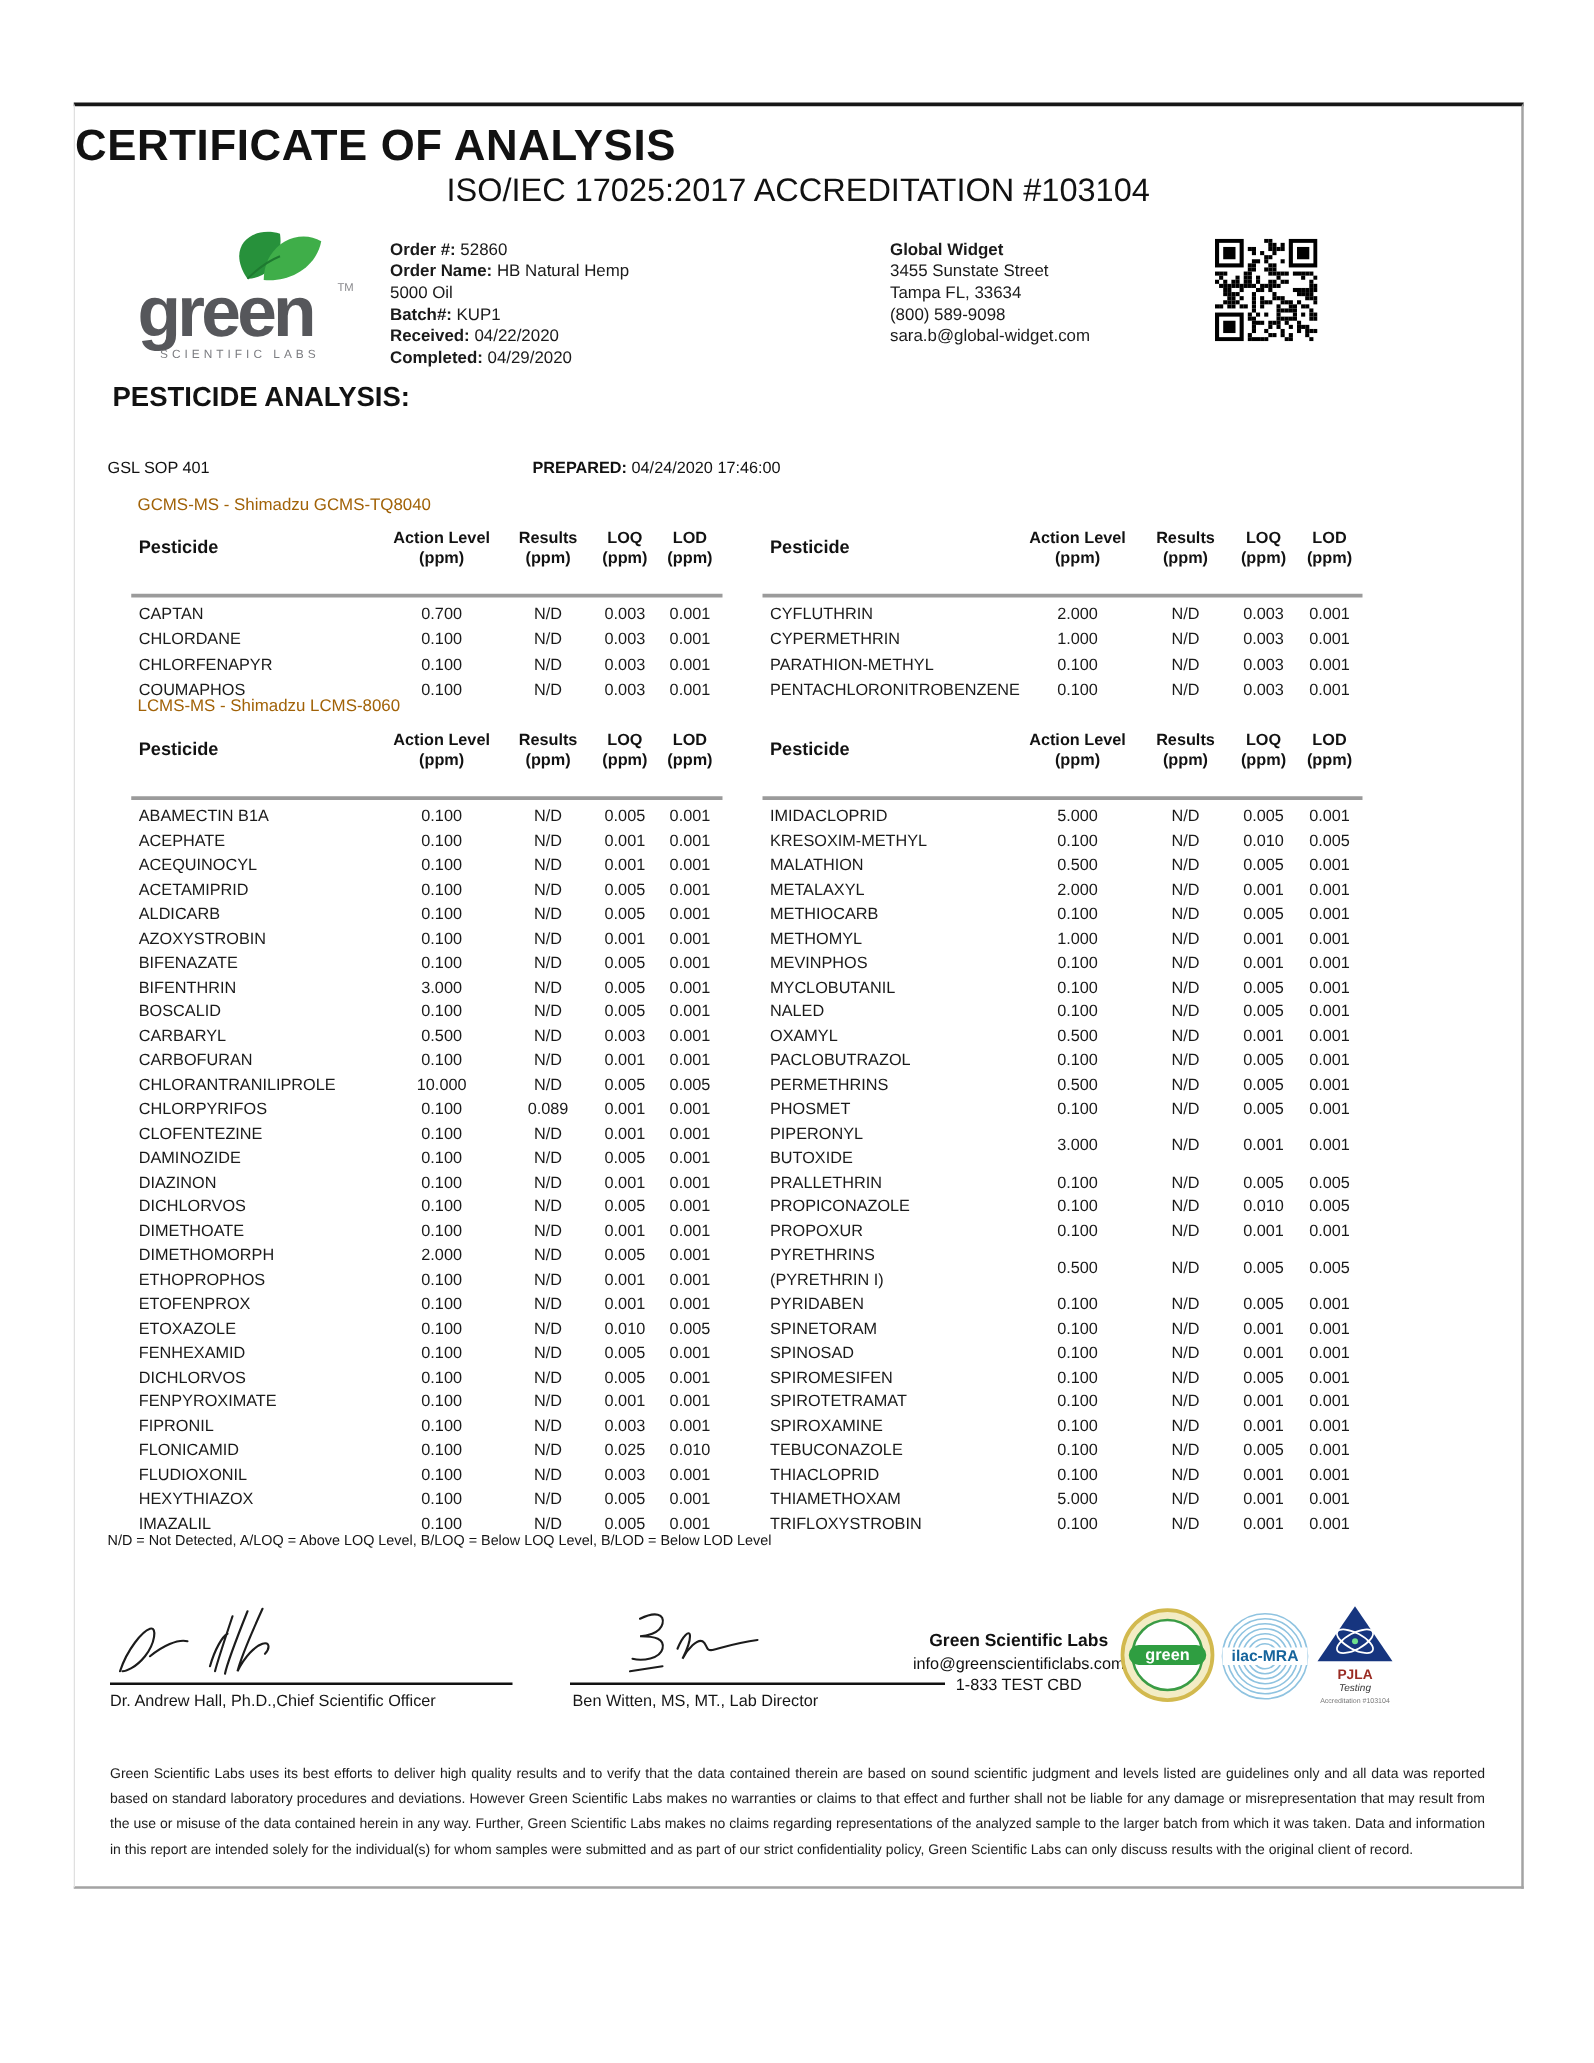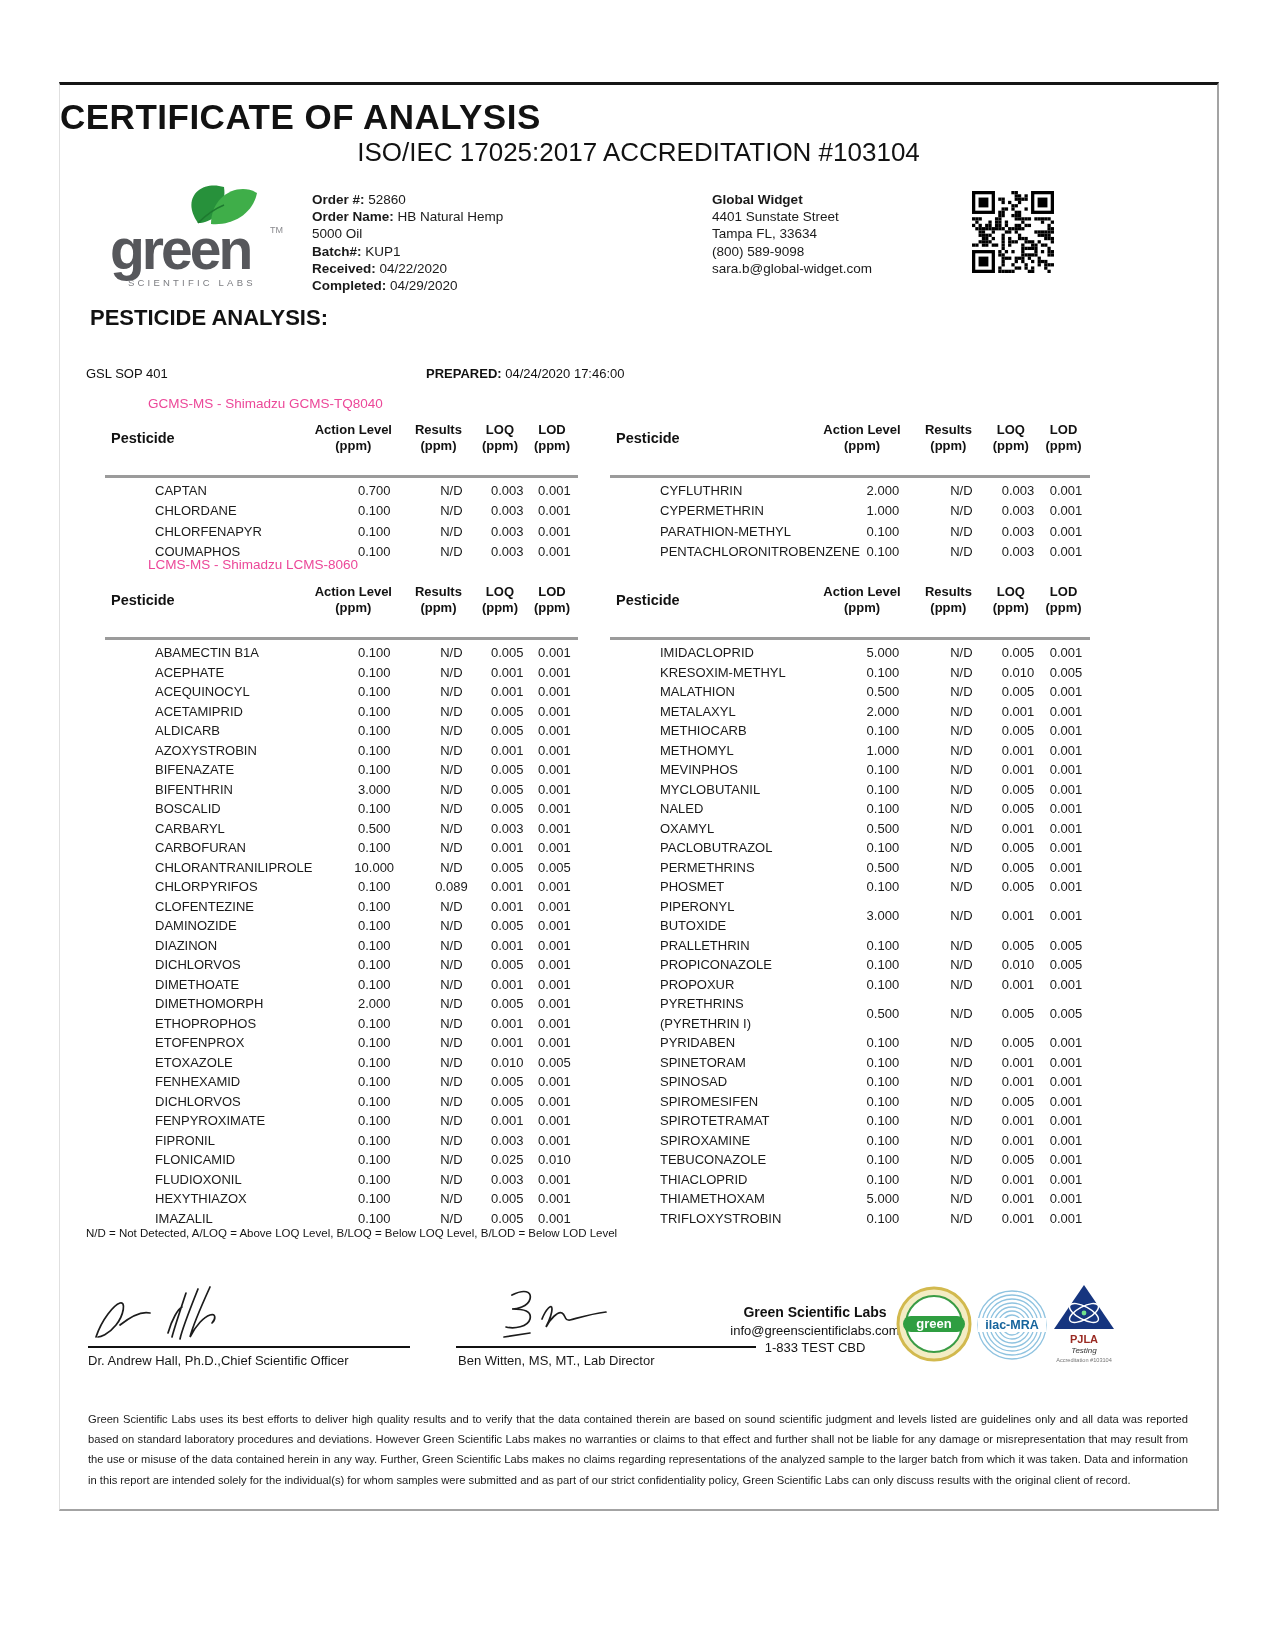--- a/index.html
+++ b/index.html
@@ -17,34 +17,34 @@
   .title{top:12px;left:0;width:100%;text-align:left;font-size:35px;font-weight:700;letter-spacing:.5px;color:#121212;}
   .subtitle{top:52px;left:0;width:100%;text-align:center;font-size:26px;font-weight:400;color:#121212;}
   .logo-box{left:50px;top:100px;width:205px;height:108px;}
   .info-block{font-size:13.5px;line-height:17.2px;color:#1a1a1a;}
   .order-block{left:252px;top:106px;width:230px;}
   .client-block{left:652px;top:106px;width:240px;}
   .qr-box{left:912px;top:106px;width:82px;height:82px;}
   .analysis-heading{left:30px;top:220px;font-size:22px;font-weight:700;color:#121212;}
   .sop{left:26px;top:281px;font-size:13px;}
   .prepared{left:366px;top:281px;font-size:13px;}
-  .instr{font-size:13.5px;color:#ec4899;margin-left:38px;}
+  .instr{font-size:13.5px;color:#a16207;}
   .instr1{left:50px;top:311px;}
   .instr2{left:50px;top:472px;}
   .ptable{position:absolute;}
   .gcms-left{left:45px;top:337px;width:473px;}
   .gcms-right{left:550px;top:337px;width:480px;}
   .lcms-left{left:45px;top:499px;width:473px;}
   .lcms-right{left:550px;top:499px;width:480px;}
   .t-head,.t-row{display:grid;grid-template-columns:42% 21% 15% 11% 11%;}
   .t-head{border-bottom:3px solid #9b9b9b;padding-bottom:21px;}
   .h{display:flex;flex-direction:column;justify-content:center;text-align:center;
      font-weight:700;font-size:13px;line-height:16px;color:#121212;}
   .h.name{text-align:left;padding-left:6px;font-size:14.5px;}
-  .t-body{margin-top:3px;margin-left:44px;}
+  .t-body{margin-top:3px;}
   .t-row .c{display:flex;align-items:center;justify-content:center;font-size:13px;color:#1a1a1a;}
   .t-row .c.name{justify-content:flex-start;text-align:left;padding-left:6px;white-space:pre-line;}
   .gcms .t-row .c{line-height:20.4px;min-height:20.4px;}
   .lcms .t-row .c{line-height:19.5px;min-height:19.5px;}
   .legend{left:26px;top:1142px;font-size:11.5px;color:#141414;}
   .sig-svg{position:absolute;}
   .sig1-svg{left:30px;top:1196px;}
   .sig2-svg{left:430px;top:1198px;}
   .sig-line{position:absolute;border-bottom:2px solid #111;height:0;}
   .sig1-line{left:28px;top:1261px;width:322px;}
@@ -85,21 +85,21 @@
     <div><span class="b">Order #:</span> <span>52860</span></div>
     <div><span class="b">Order Name:</span> <span>HB Natural Hemp</span></div>
     <div>5000 Oil</div>
     <div><span class="b">Batch#:</span> <span>KUP1</span></div>
     <div><span class="b">Received:</span> <span>04/22/2020</span></div>
     <div><span class="b">Completed:</span> <span>04/29/2020</span></div>
   </div>
 
   <div class="abs info-block client-block">
     <div class="b">Global Widget</div>
-    <div>4401 Sunstate Street</div>
+    <div>3455 Sunstate Street</div>
     <div>Tampa FL, 33634</div>
     <div>(800) 589-9098</div>
     <div>sara.b@global-widget.com</div>
   </div>
 
   <div class="abs qr-box"><svg viewBox="0 0 100 100" width="82" height="82">
         <rect x="0" y="0" width="100" height="100" fill="#ffffff"></rect>
         <rect x="48" y="0" width="4" height="4" fill="#000000"></rect>
         <rect x="52" y="0" width="4" height="4" fill="#000000"></rect>
         <rect x="52" y="4" width="4" height="4" fill="#000000"></rect>

